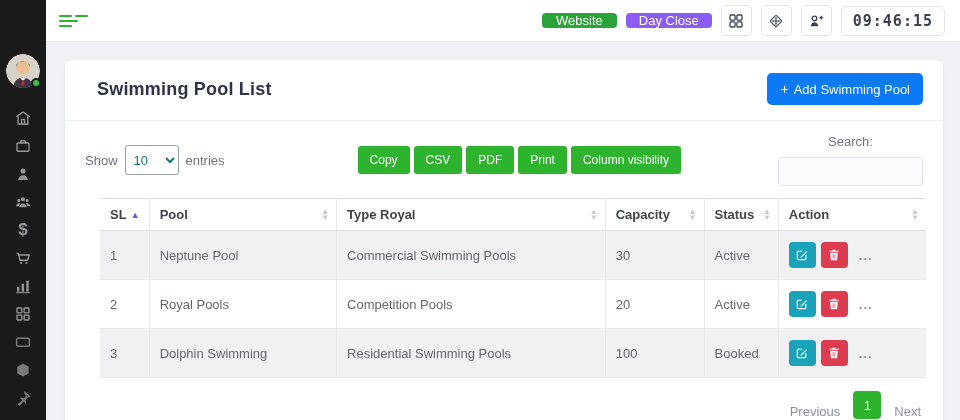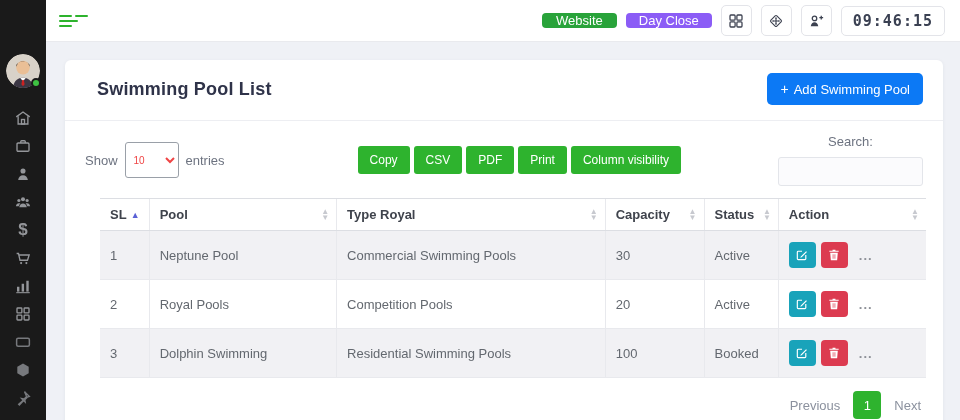--- a/index.html
+++ b/index.html
@@ -39,21 +39,21 @@
   .card { background:#fff; border-radius:6px; box-shadow:0 1px 4px rgba(35,46,60,.06); padding-bottom:14px; }
 
   .title-row { display:flex; justify-content:space-between; align-items:center; padding:13px 20px 15px 18px; }
   .page-title { font-size:18px; font-weight:600; color:#2f3349; letter-spacing:.2px;margin-left:14px; }
   .btn-add { background:#0c79f5; padding:8px 13px; border-radius:5px; font-size:13px; }
   .btn-add .plus { margin-right:5px; font-size:14px; }
   .divider { border-top:1px solid #edeef2; }
 
   .controls { display:flex; align-items:center; padding:13px 20px 12px 20px; font-size:13px; color:#6d7380; }
   .show-group { display:flex; align-items:center; gap:7px; }
-  .len-select { height:36px; width:54px; border:1px solid #9aa0a8; border-radius:3px; color:#ef4444; font-size:10px; font-family:inherit; padding:0 4px; background:#fff; }
+  .len-select { height:30px; width:54px; border:1px solid #9aa0a8; border-radius:3px; color:#0f766e; font-size:13px; font-family:inherit; padding:0 4px; background:#fff; }
   .dt-buttons { display:flex; gap:4px; margin:8px auto; padding-left:36px; }
   .dt-btn { background:#2eb32e; color:#fff; border:none; border-radius:3px; font-size:12px; padding:7px 12px; font-family:inherit; cursor:pointer; }
   .search-group { display:flex; align-items:center; gap:8px;flex-direction:column; }
   .search-input { width:145px; height:29px; background:#fbfbfd; border:1px solid #e3e5ea; border-radius:3px; padding:0 8px; font-family:inherit; font-size:13px; color:#4a4f59; }
 
   .table-wrap { padding:0 17px 0 35px; }
   table { width:100%; border-collapse:collapse; font-size:13px; }
   thead th { text-align:left; font-weight:bold; color:#3f434c; padding:8px 22px 8px 10px; border-top:1px solid #dcdee3; border-bottom:1px solid #dcdee3; position:relative; white-space:nowrap; }
   thead th + th, tbody td + td { border-left:1px solid #e8e9ed; }
   tbody td { padding:11px 10px; color:#63686f; border-bottom:1px solid #e8e9ed; }
@@ -62,21 +62,21 @@
   .sort-asc-active { position:absolute; right:9px; top:50%; transform:translateY(-50%); font-size:9px; color:#5a61d6; }
   .col-sl{width:5%;} .col-name{width:23%;} .col-type{width:33%;} .col-cap{width:12%;} .col-status{width:9%;} .col-action{width:18%;}
 
   .action-cell { display:flex; align-items:center; gap:5px; }
   .act-btn { width:27px; height:26px; border:none; border-radius:4px; display:flex; align-items:center; justify-content:center; cursor:pointer; }
   .act-btn svg { width:14px; height:14px; }
   .act-edit { background:#19a3ba; }
   .act-del { background:#dc3b50; }
   .more-dots { color:#8d9097; letter-spacing:1px; font-weight:bold; margin-left:6px; cursor:pointer; }
 
-  .pagination { display:flex; justify-content:flex-end; align-items:center; gap:13px; padding:13px 22px 2px; font-size:13px; color:#8b919e; }
+  .pagination { display:flex; justify-content:flex-end; align-items:flex-end; gap:13px; padding:13px 22px 2px; font-size:13px; color:#8b919e; }
   .page-link { cursor:pointer; }
   .page-current { width:28px; height:28px; background:#2eb32e; color:#fff; border-radius:4px; display:flex; align-items:center; justify-content:center; font-size:13px; cursor:pointer; }
 
   .hscroll { position:relative; margin:7px 17px 0 23px; height:12px; background:#f3f3f4; }
   .hscroll .thumb { position:absolute; left:13px; right:15px; top:1px; bottom:1px; background:#bbbbbf; border-radius:2px; cursor:grab; }
   .hscroll .arr { position:absolute; top:1px; font-size:8px; color:#6f7277; line-height:10px; cursor:pointer; }
   .arr-left { left:2px; } .arr-right { right:2px; }
 </style>
 </head>
 <body>

